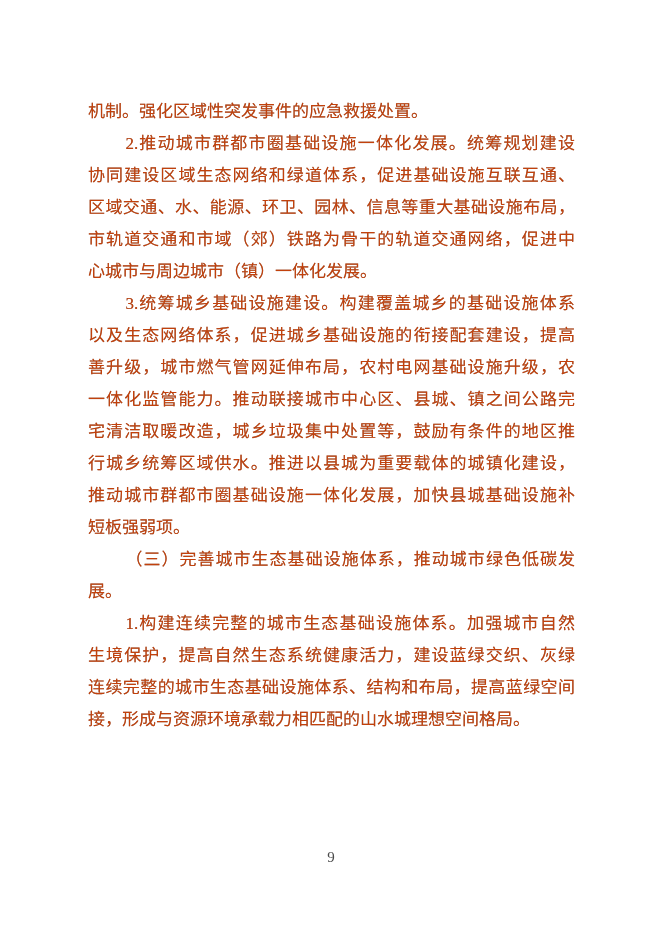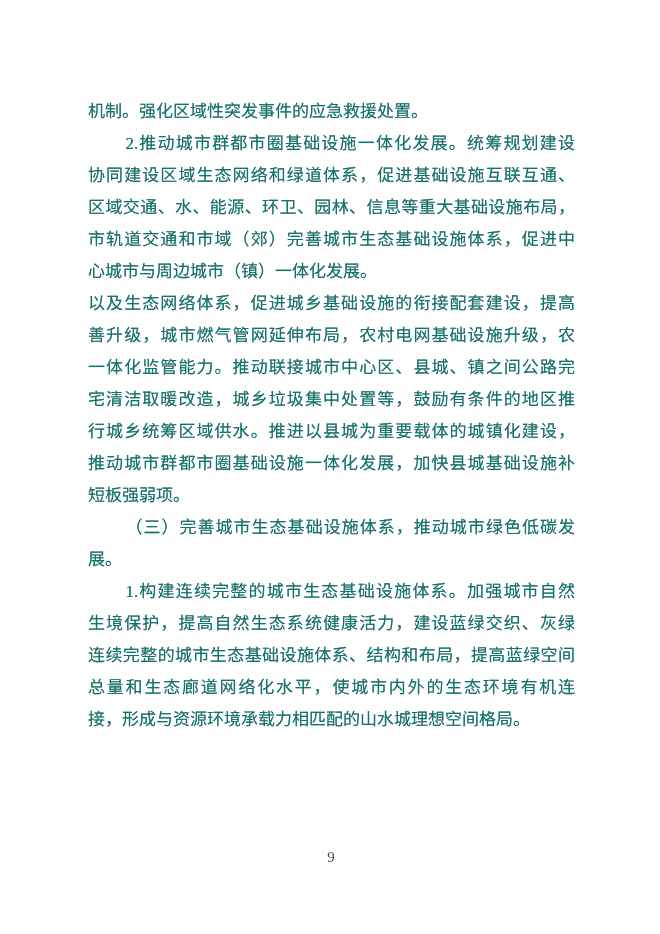--- a/index.html
+++ b/index.html
@@ -51,38 +51,38 @@
   .page-number {
     font-size: 15px;
     color: #4a4a4a;
     letter-spacing: 1px;
   }
 </style>
 </head>
 <body>
 
 <div class="page">
-  <div class="doc-body" id="doc-body" style="color: #0f766e;">
+  <div class="doc-body" id="doc-body" style="color: #c2410c;">
       <div class="line">机制。强化区域性突发事件的应急救援处置。</div>
       <div class="line indent fill">2.推动城市群都市圈基础设施一体化发展。统筹规划建设</div>
       <div class="line fill">协同建设区域生态网络和绿道体系，促进基础设施互联互通、</div>
       <div class="line fill">区域交通、水、能源、环卫、园林、信息等重大基础设施布局，</div>
-      <div class="line fill">市轨道交通和市域（郊）完善城市生态基础设施体系，促进中</div>
+      <div class="line fill">市轨道交通和市域（郊）铁路为骨干的轨道交通网络，促进中</div>
       <div class="line">心城市与周边城市（镇）一体化发展。</div>
+      <div class="line indent fill">3.统筹城乡基础设施建设。构建覆盖城乡的基础设施体系</div>
       <div class="line fill">以及生态网络体系，促进城乡基础设施的衔接配套建设，提高</div>
       <div class="line fill">善升级，城市燃气管网延伸布局，农村电网基础设施升级，农</div>
       <div class="line fill">一体化监管能力。推动联接城市中心区、县城、镇之间公路完</div>
       <div class="line fill">宅清洁取暖改造，城乡垃圾集中处置等，鼓励有条件的地区推</div>
       <div class="line fill">行城乡统筹区域供水。推进以县城为重要载体的城镇化建设，</div>
       <div class="line fill">推动城市群都市圈基础设施一体化发展，加快县城基础设施补</div>
       <div class="line">短板强弱项。</div>
       <div class="line indent fill">（三）完善城市生态基础设施体系，推动城市绿色低碳发</div>
       <div class="line">展。</div>
       <div class="line indent fill">1.构建连续完整的城市生态基础设施体系。加强城市自然</div>
       <div class="line fill">生境保护，提高自然生态系统健康活力，建设蓝绿交织、灰绿</div>
       <div class="line fill">连续完整的城市生态基础设施体系、结构和布局，提高蓝绿空间</div>
-      <div class="line fill">总量和生态廊道网络化水平，使城市内外的生态环境有机连</div>
       <div class="line">接，形成与资源环境承载力相匹配的山水城理想空间格局。</div>
     </div>
   <div class="footer">
     <span class="page-number">9</span>
   </div>
 </div>
 
 </body></html>

